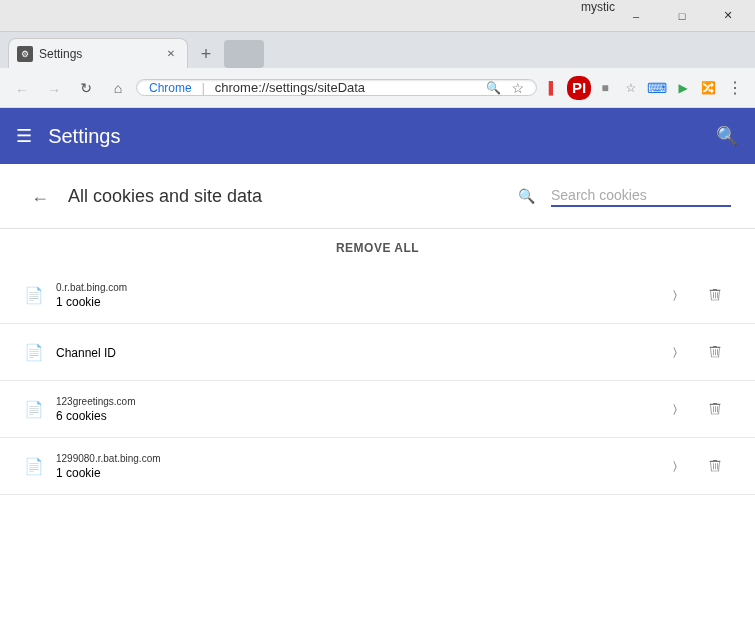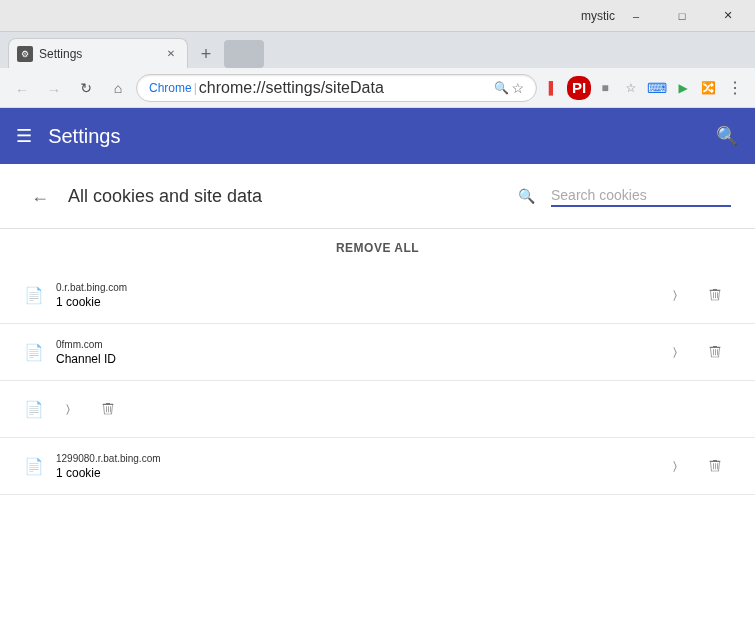--- a/index.html
+++ b/index.html
@@ -3,21 +3,20 @@
   <meta charset="utf-8">
   <style>
     * { box-sizing: border-box; margin: 0; padding: 0; }
     body { font-family: 'Segoe UI', Arial, sans-serif; width: 755px; height: 629px; overflow: hidden; background: #f1f3f4; }
 
     
     .title-bar {
       background: #e8e8e8;
       height: 32px;
       display: flex;
-      align-items: center;
       justify-content: flex-end;
       padding-right: 4px;
       border-bottom: 1px solid #ccc;
       position: relative;
     }
     .title-username {
       position: absolute;
       right: 140px;
       font-size: 12px;
       color: #333;
@@ -126,41 +125,41 @@
       border-radius: 50%;
       cursor: pointer;
       color: #555;
       font-size: 14px;
       border: none;
       background: transparent;
     }
     .nav-btn.disabled { color: #bbb; cursor: default; }
     .url-bar {
       flex: 1;
-      height: 28px;
+      height: 17px;
       background: white;
       border: 1px solid #ccc;
       border-radius: 14px;
       display: flex;
       align-items: center;
       padding: 0 12px;
-      gap: 2px;
+      gap: 10px;
       box-shadow: inset 0 1px 2px rgba(0,0,0,0.1);
     }
     .url-chrome-label {
       font-size: 12px;
       color: #1a73e8;
       font-weight: 500;
     }
     .url-divider {
       color: #bbb;
       font-size: 12px;
     }
     .url-text {
-      font-size: 16px;
+      font-size: 13px;
       color: #333;
       flex: 1;
     }
     .url-search-icon {
       color: #666;
       font-size: 12px;
     }
     .url-star-icon {
       color: #666;
       font-size: 14px;
@@ -427,33 +426,36 @@
       <button class="delete-icon-btn">
         <svg width="16" height="16" viewBox="0 0 24 24" fill="#777">
           <path d="M9 3v1H4v2h1l1 14h12l1-14h1V4h-5V3H9zm0 2h6v-1H9v1zM6 6h12l-1 13H7L6 6zm3 2v9h1V8H9zm3 0v9h1V8h-1zm3 0v9h1V8h-1z"></path>
         </svg>
       </button>
     </div>
 
     <div class="cookie-item">
       <span class="file-icon">📄</span>
       <div class="cookie-info">
-        <div class="cookie-name">0fmm.com</div>
         <div class="cookie-sub">Channel ID</div>
       </div>
       <span class="expand-icon">〉</span>
       <button class="delete-icon-btn">
         <svg width="16" height="16" viewBox="0 0 24 24" fill="#777">
           <path d="M9 3v1H4v2h1l1 14h12l1-14h1V4h-5V3H9zm0 2h6v-1H9v1zM6 6h12l-1 13H7L6 6zm3 2v9h1V8H9zm3 0v9h1V8h-1zm3 0v9h1V8h-1z"></path>
         </svg>
       </button>
     </div>
 
     <div class="cookie-item">
       <span class="file-icon">📄</span>
+      <div class="cookie-info">
+        <div class="cookie-name">123greetings.com</div>
+        <div class="cookie-sub">6 cookies</div>
+      </div>
       <span class="expand-icon">〉</span>
       <button class="delete-icon-btn">
         <svg width="16" height="16" viewBox="0 0 24 24" fill="#777">
           <path d="M9 3v1H4v2h1l1 14h12l1-14h1V4h-5V3H9zm0 2h6v-1H9v1zM6 6h12l-1 13H7L6 6zm3 2v9h1V8H9zm3 0v9h1V8h-1zm3 0v9h1V8h-1z"></path>
         </svg>
       </button>
     </div>
 
     <div class="cookie-item">
       <span class="file-icon">📄</span>

